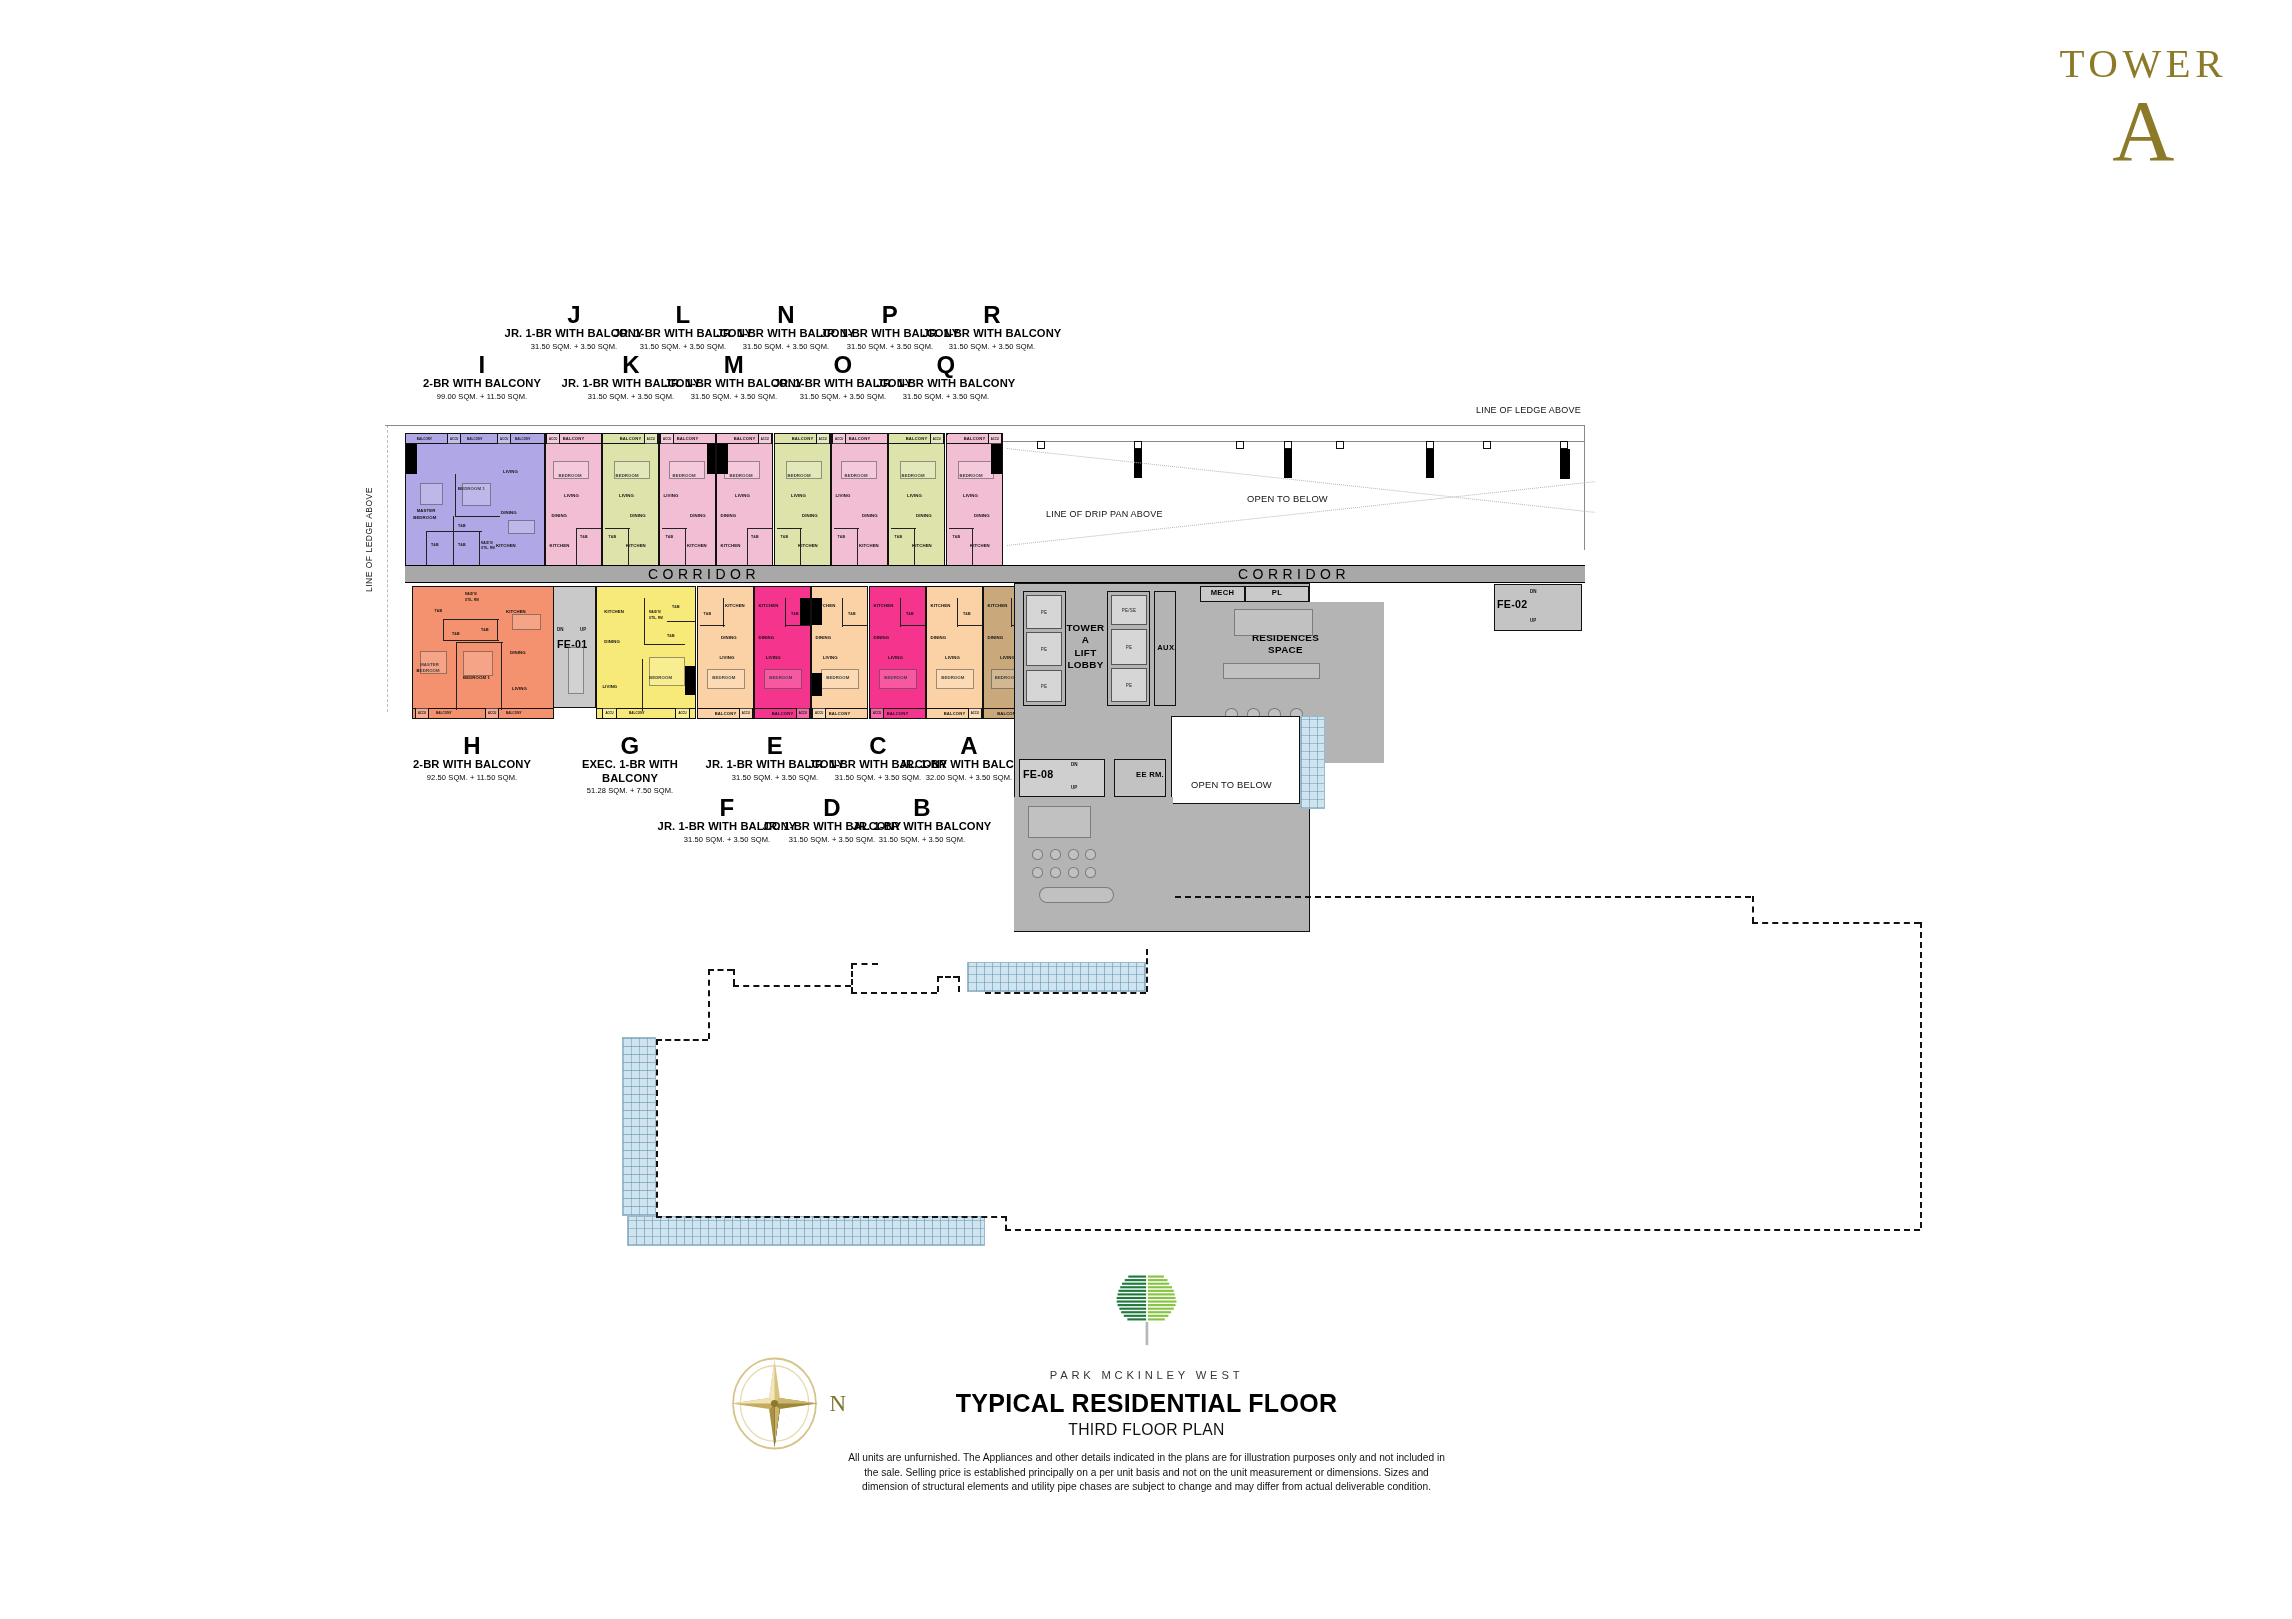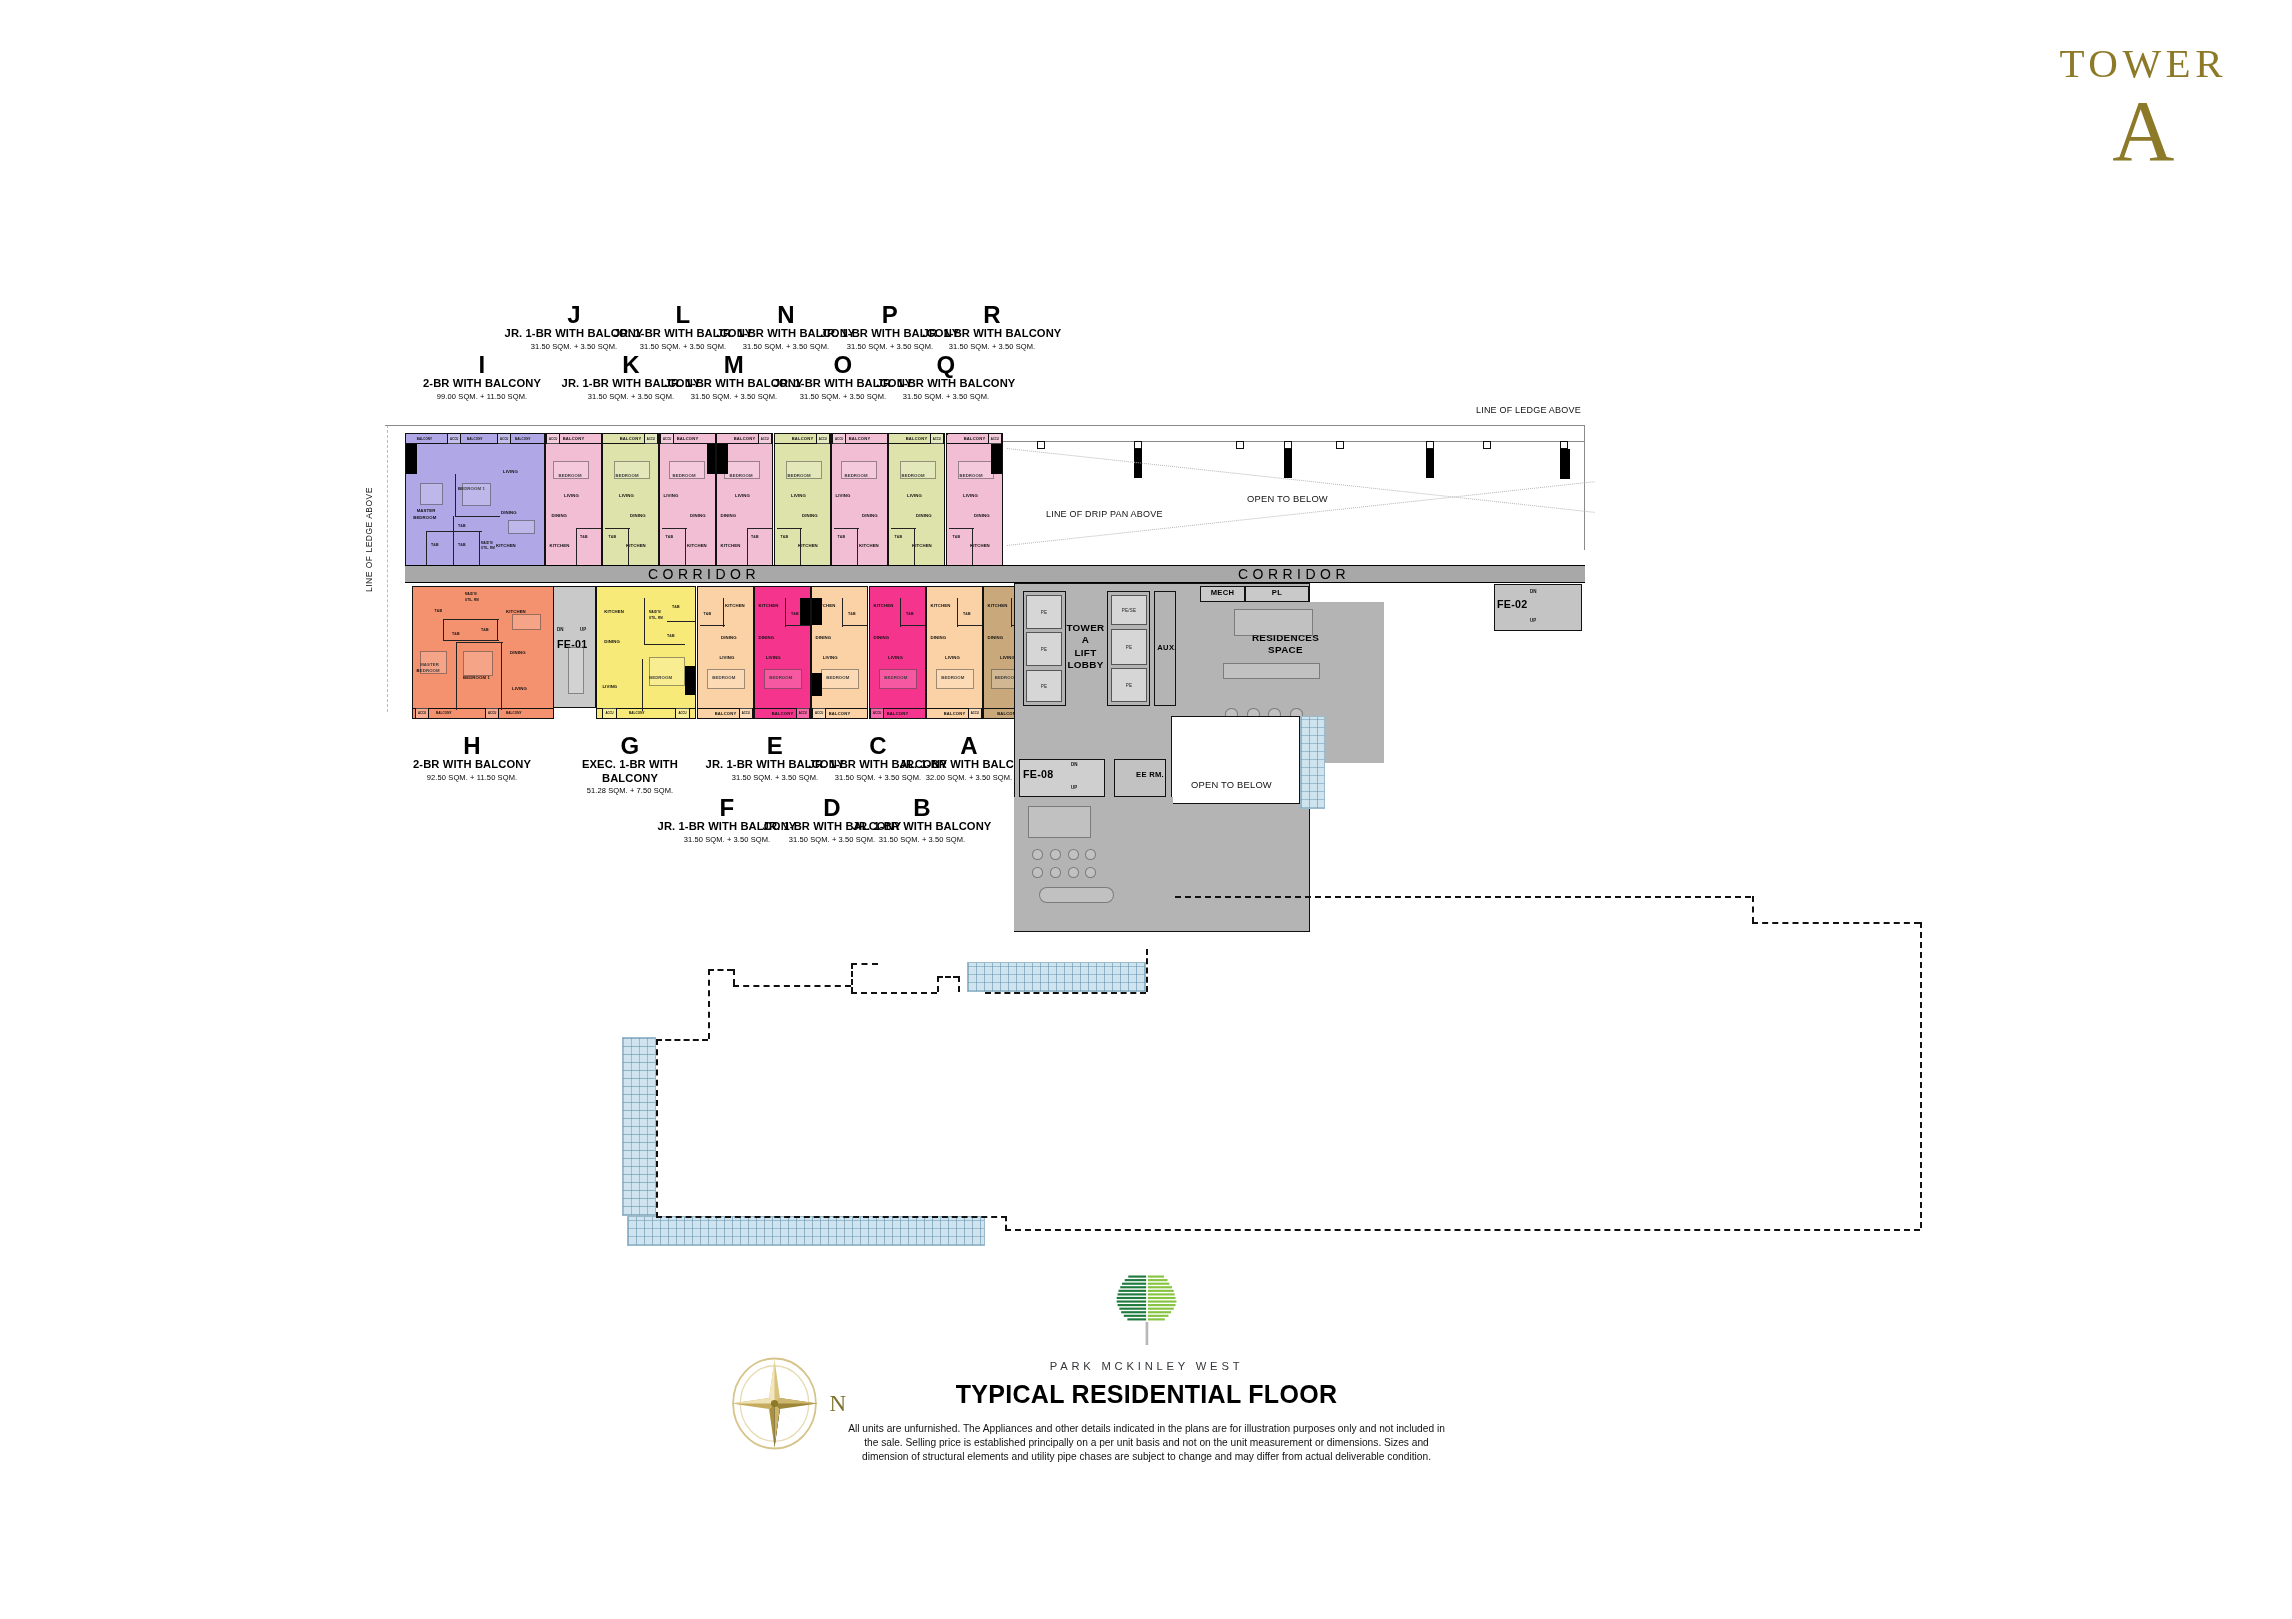--- a/index.html
+++ b/index.html
@@ -238,21 +238,21 @@
     font-size: 30px;
     letter-spacing: 2.1px;
     color:#16191c;
     font-weight: 400;
     margin-top: 1.8px;
   }
   #subbrand {
     font-size: 11.2px;
     letter-spacing: 3.8px;
     color:#33373b;
-    margin-top: 13px;
+    margin-top: 22px;
   }
   #plan-title {
     font-size: 25px; font-weight:700; color:#000;
     letter-spacing: 0.3px; margin-top: 8px;
   }
   #plan-sub {
     font-size: 15.7px; color:#111; letter-spacing:0.3px; margin-top:2.7px;
   }
   #disclaimer {
     font-size: 10.2px; color:#111; line-height:1.42;
@@ -826,20 +826,21 @@
         <rect x="11" y="50" width="25" height="2.4" fill="#1f7a3d"></rect>
         <rect x="38" y="50" width="23" height="2.4" fill="#86c440"></rect>
         <rect x="15" y="54" width="21" height="2.4" fill="#1f7a3d"></rect>
         <rect x="38" y="54" width="19" height="2.4" fill="#86c440"></rect>
         <rect x="35.4" y="58" width="3" height="26" fill="#b8b8b8"></rect>
       </g>
     </svg>
 
     <div id="subbrand">PARK MCKINLEY WEST</div>
     <div id="plan-title">TYPICAL RESIDENTIAL FLOOR</div>
+    <div id="plan-sub">THIRD FLOOR PLAN</div>
     <div id="disclaimer">All units are unfurnished. The Appliances and other details indicated in the plans are for illustration purposes only and not included in the sale. Selling price is established principally on a per unit basis and not on the unit measurement or dimensions. Sizes and dimension of structural elements and utility pipe chases are subject to change and may differ from actual deliverable condition.</div>
   </div>
 
   <div id="compass-wrap">
     <svg width="99" height="99" viewBox="0 0 110 110">
       <ellipse cx="55" cy="55" rx="46" ry="50" fill="none" stroke="#d6c48a" stroke-width="2"></ellipse>
       <ellipse cx="55" cy="55" rx="38" ry="42" fill="none" stroke="#e8dcb6" stroke-width="1.5"></ellipse>
       <g>
         <polygon points="55,6 61,49 55,55 49,49" fill="#d8c27c"></polygon>
         <polygon points="55,6 55,55 49,49" fill="#f2e6bd"></polygon>

